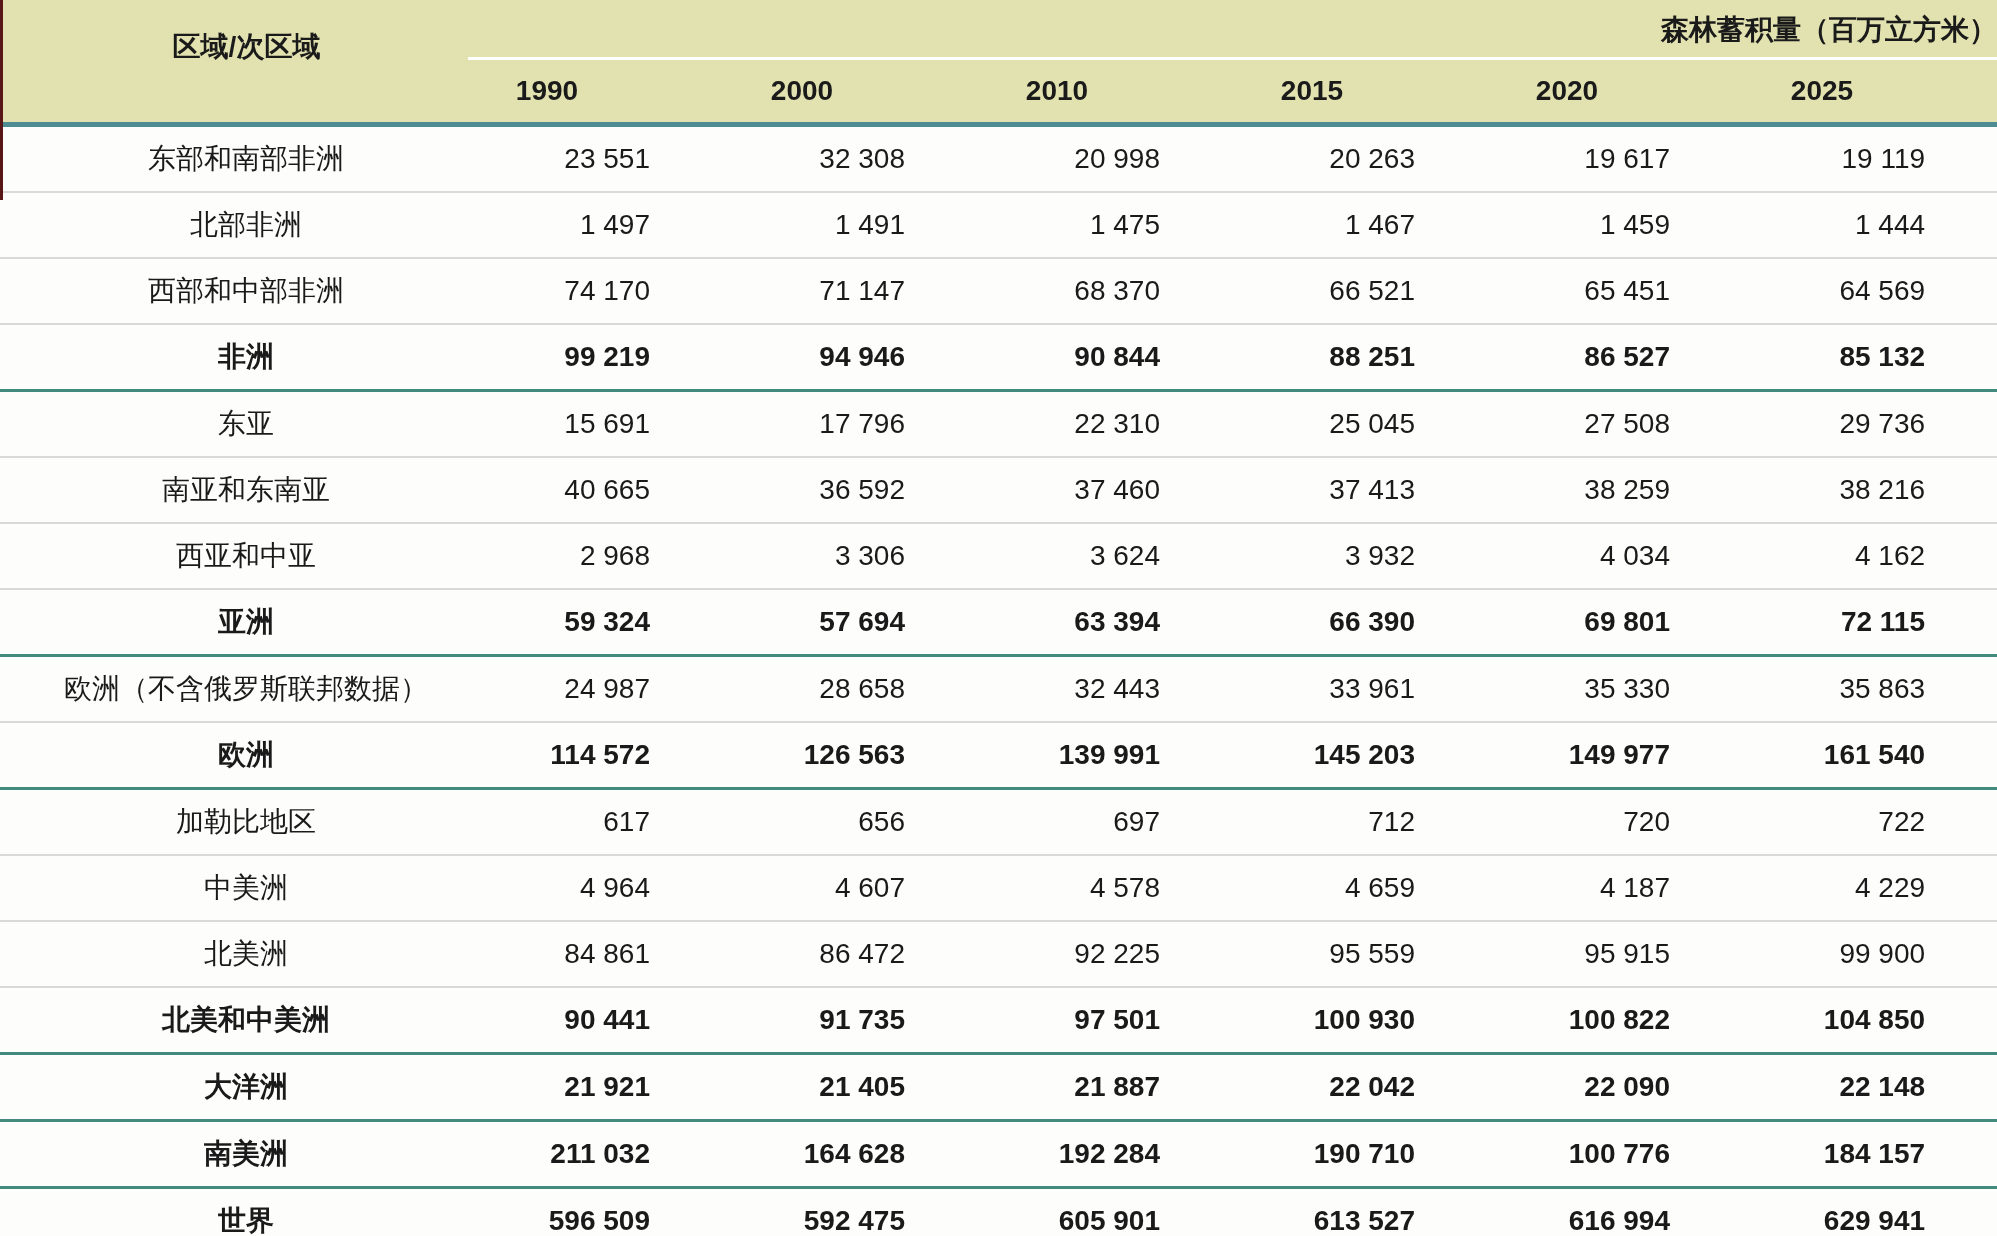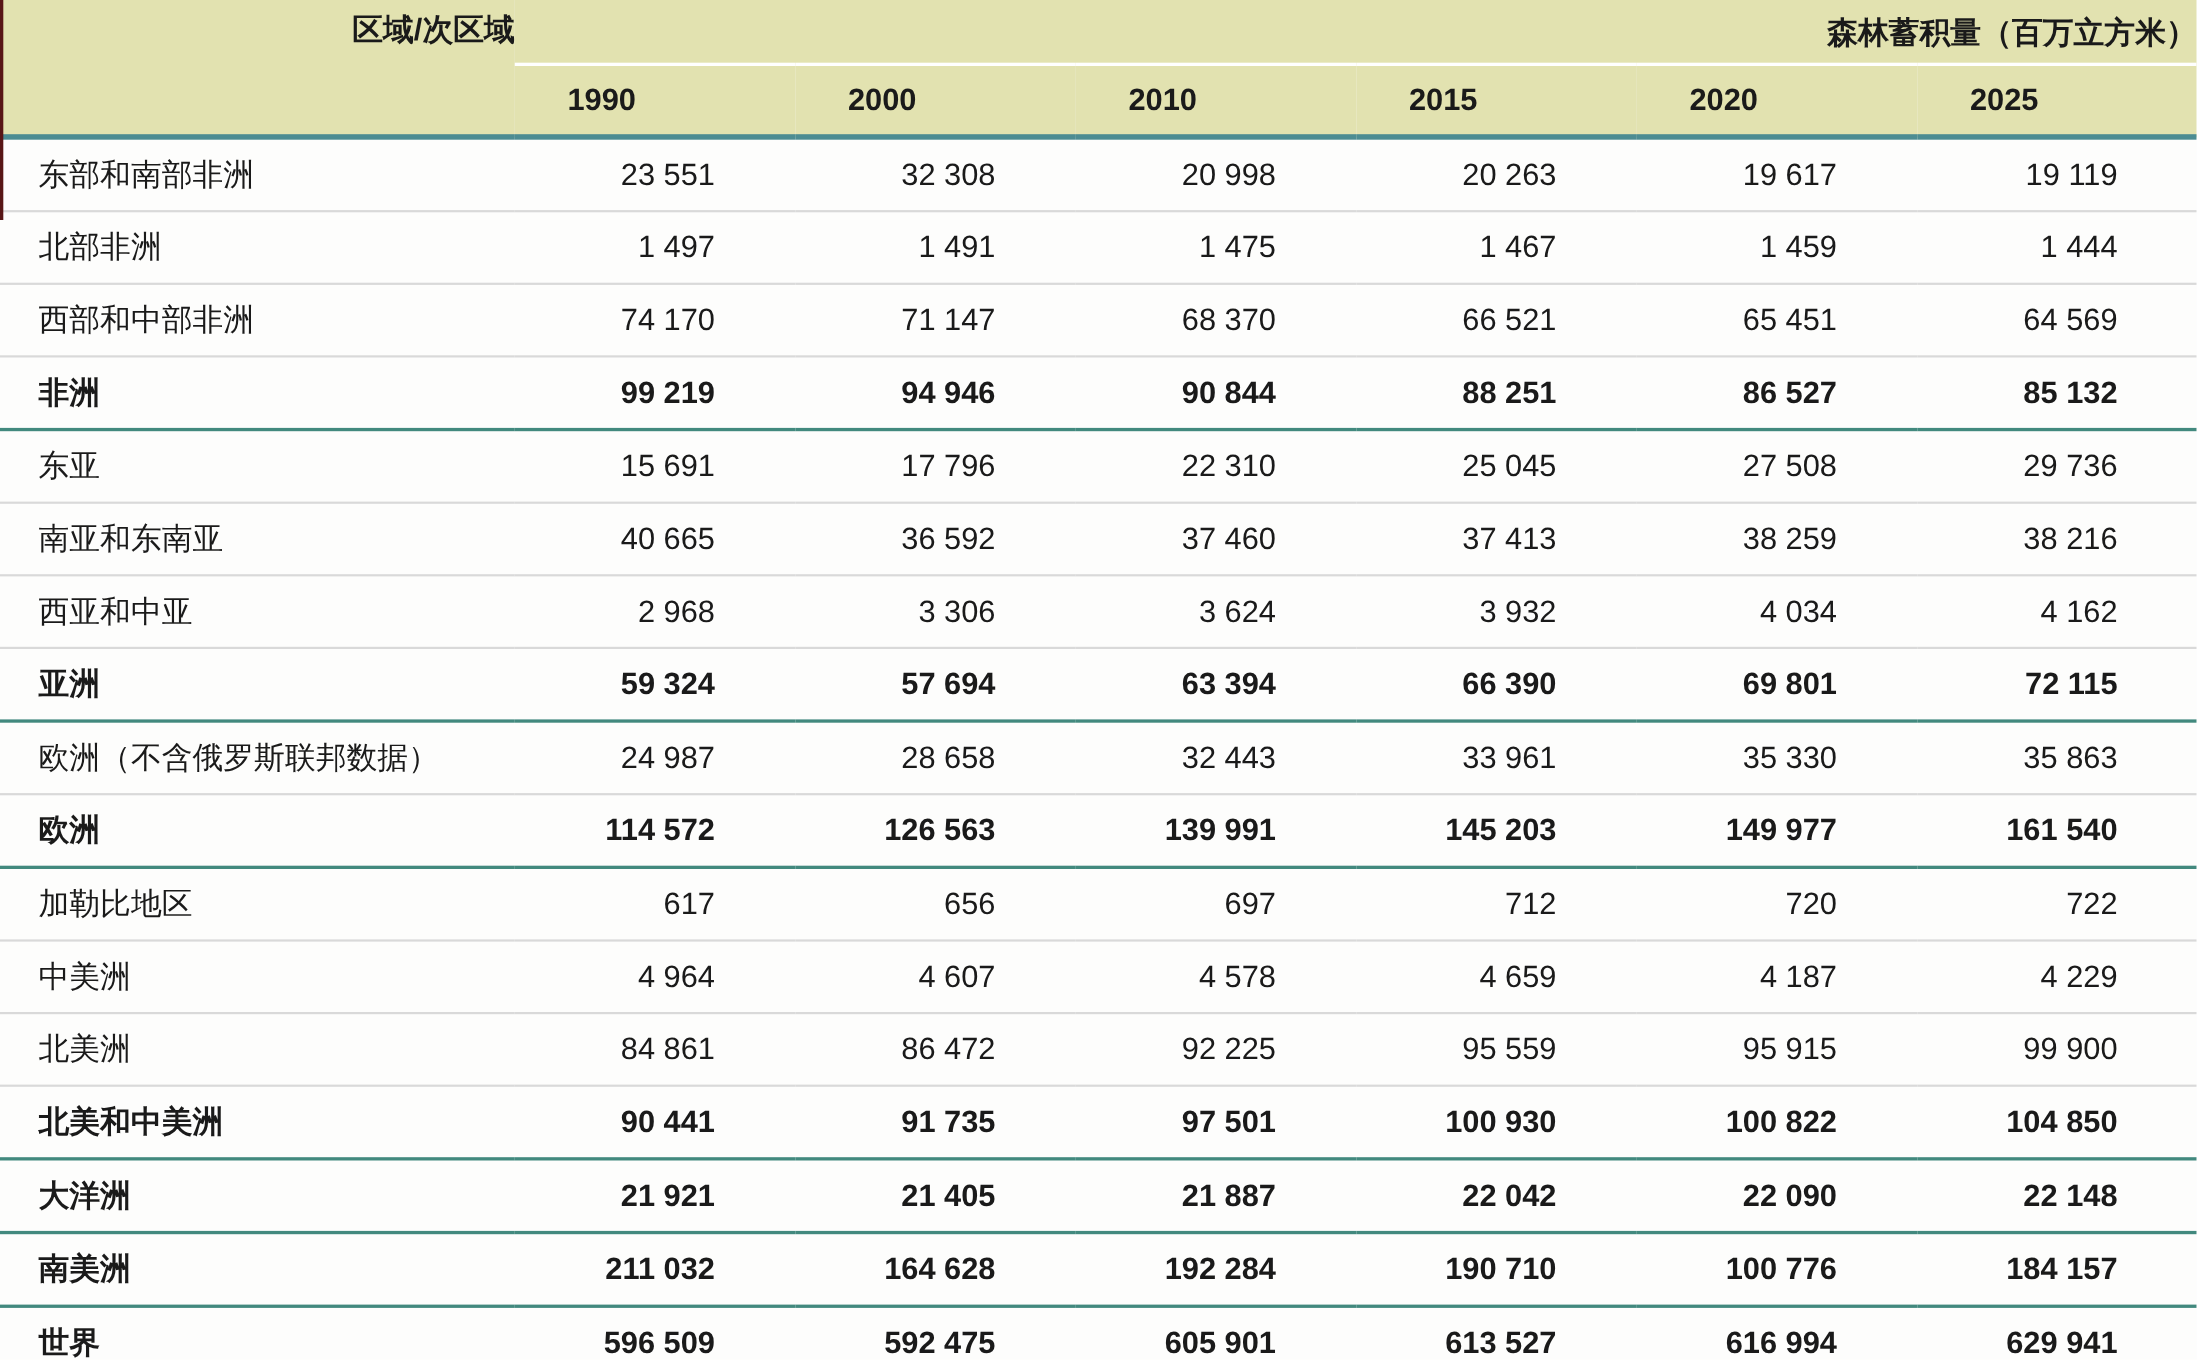--- a/index.html
+++ b/index.html
@@ -9,26 +9,26 @@
     font-family:"Liberation Sans","DejaVu Sans",sans-serif;
     color:#1a1a1a;
     -webkit-font-smoothing:antialiased;
   }
   .page{position:relative;width:1997px;height:1236px;overflow:hidden;background:#fdfdfc;}
   .page-edge-strip{position:absolute;left:0;top:0;width:3px;height:200px;background:#581616;z-index:5;}
   table.data{border-collapse:collapse;table-layout:fixed;width:1997px;}
   col.c-region{width:468px;}
   col.c-year{width:255px;}
   thead th{background:#e2e2b0;font-weight:700;font-size:28px;color:#1a1a1a;}
-  th.corner{text-align:right;vertical-align:top;padding:8px 0 0 25px;}
+  th.corner{text-align:center;vertical-align:top;padding:28px 0 0 25px;}
   th.group-h{text-align:right;vertical-align:middle;height:52px;padding-top:4px;border-bottom:3px solid #ffffff;}
   tr.year-row th{text-align:center;height:60px;padding-right:98px;vertical-align:middle;}
   tr.year-row th,th.corner{border-bottom:5px solid #4c8c92;}
   tbody td{font-size:28px;height:62px;vertical-align:middle;background:#fdfdfc;font-weight:400;}
-  td.region{text-align:left;padding-left:35px;}
+  td.region{text-align:center;padding-left:25px;}
   td.num{text-align:right;padding-right:73px;}
   tr.sep-gray{border-bottom:2px solid #d9d9d9;}
   tr.sep-teal{border-bottom:3px solid #42897e;margin-top:23px;}
   tr.bold td{font-weight:700;}
 </style>
 </head>
 <body>
 
 <div class="page">
   <div class="page-edge-strip"></div>

